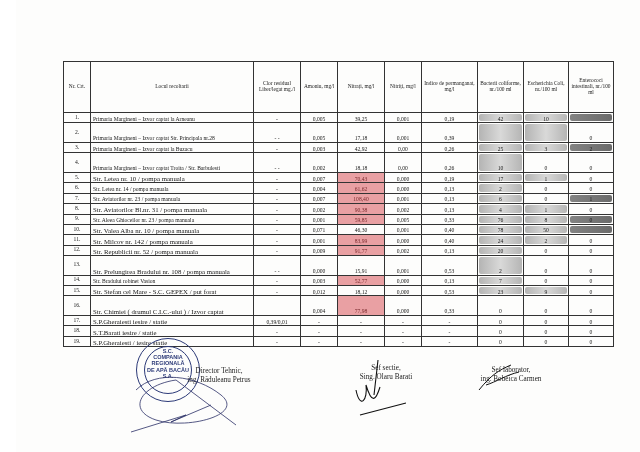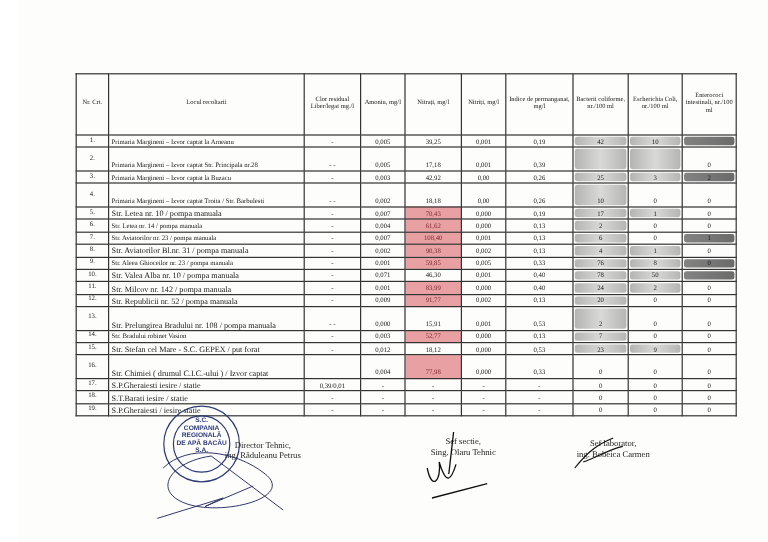--- a/index.html
+++ b/index.html
@@ -326,21 +326,21 @@
     <div>Director Tehnic,</div>
     <div>ing. Răduleanu Petrus</div>
   </div>
   <svg class="sig-scribble" style="left:110px; top:350px;" width="120" height="90">
     <path d="M10 40 C 30 20, 70 25, 95 45 S 60 80, 30 70 S 15 35, 50 30 L 110 75" fill="none" stroke="#2a2f66" stroke-width="0.8"></path>
     <path d="M5 82 L 60 65 L 45 72 L 85 55" fill="none" stroke="#2a2f66" stroke-width="0.8"></path>
   </svg>
 
   <div class="sig" style="left:320px; top:364px; width:100px;">
     <div>Sef sectie,</div>
-    <div>Sing. Olaru Tehnic</div>
+    <div>Sing. Olaru Barati</div>
   </div>
   <svg class="sig-scribble" style="left:330px; top:355px;" width="70" height="70">
     <path d="M32 5 L 28 40 M 10 35 C 14 55, 22 45, 20 30 C 26 50, 30 45, 34 32 M 14 60 L 60 48" fill="none" stroke="#111" stroke-width="1.1"></path>
   </svg>
 
   <div class="sig" style="left:445px; top:366px; width:100px;">
     <div>Sef laborator,</div>
     <div>ing. Bobeica Carmen</div>
   </div>
   <svg class="sig-scribble" style="left:455px; top:360px;" width="60" height="40">

